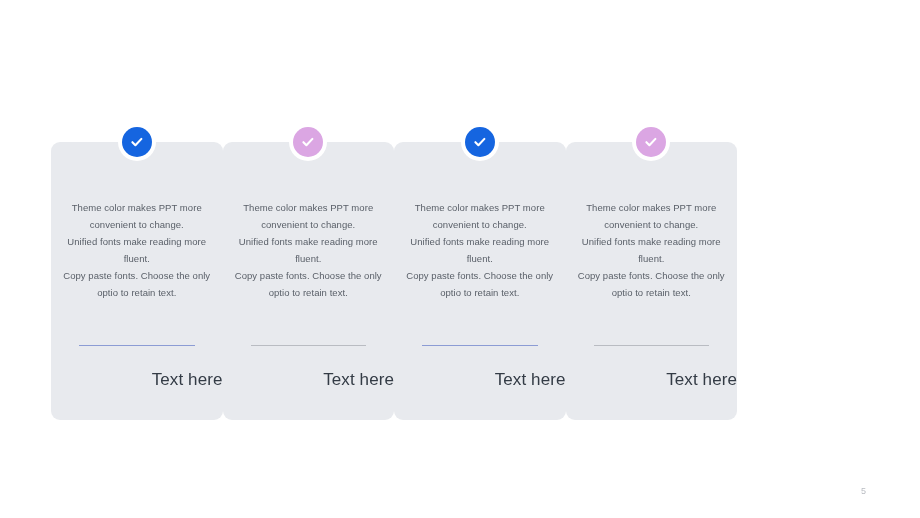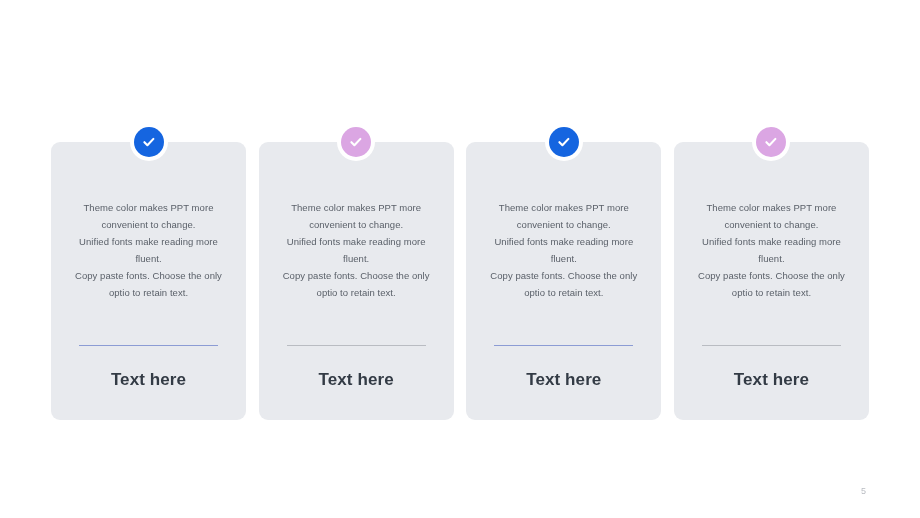--- a/index.html
+++ b/index.html
@@ -19,21 +19,21 @@
     position: relative;
     width: 920px;
     height: 518px;
     background: #ffffff;
   }
 
   .cards-row {
     position: absolute;
     left: 51px;
     top: 142px;
-    width: 818px;
+    width: 686px;
     height: 280px;
     display: flex;
     justify-content: space-between;
   }
 
   .card {
     position: relative;
     width: 195px;
     height: 278px;
     background: #e8eaee;
@@ -85,23 +85,23 @@
   }
   .divider.grey {
     background: #b9bcc2;
   }
 
   .card-title {
     position: absolute;
     top: 228px;
     left: 0;
     right: 0;
-    text-align: center;
+    text-align: right;
     font-size: 17px;
-    font-weight: bold;
+    font-weight: normal;
     color: #333b45;
     letter-spacing: 0.1px;
   }
 
   .page-number {
     position: absolute;
     right: 54px;
     bottom: 22px;
     font-size: 9px;
     color: #b9bcc2;

